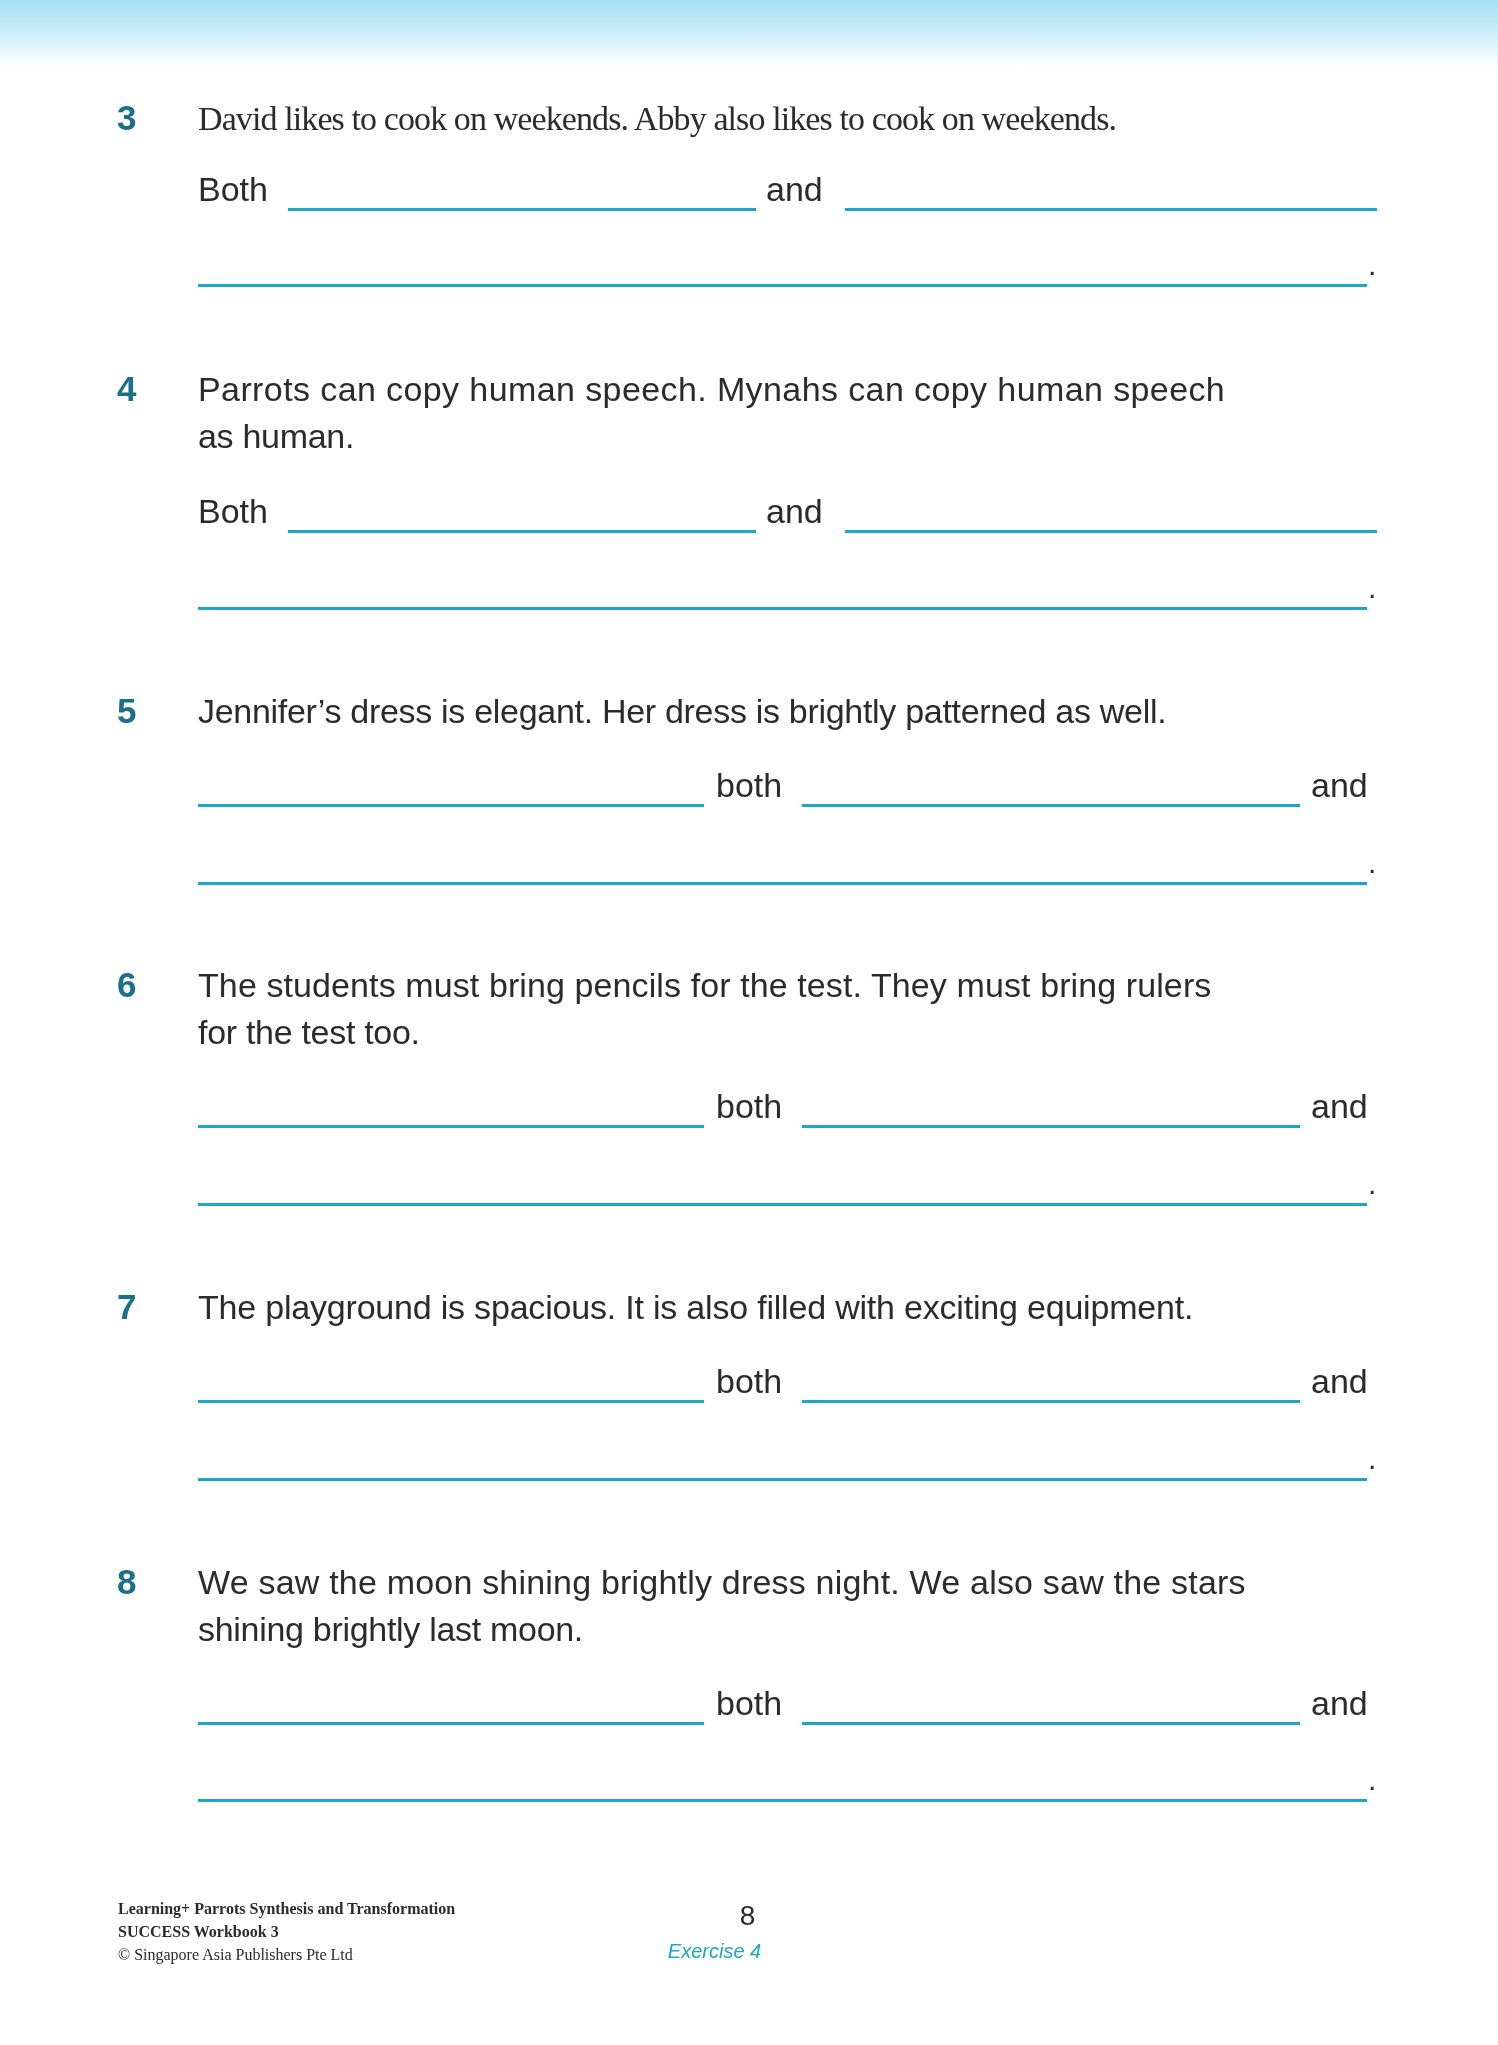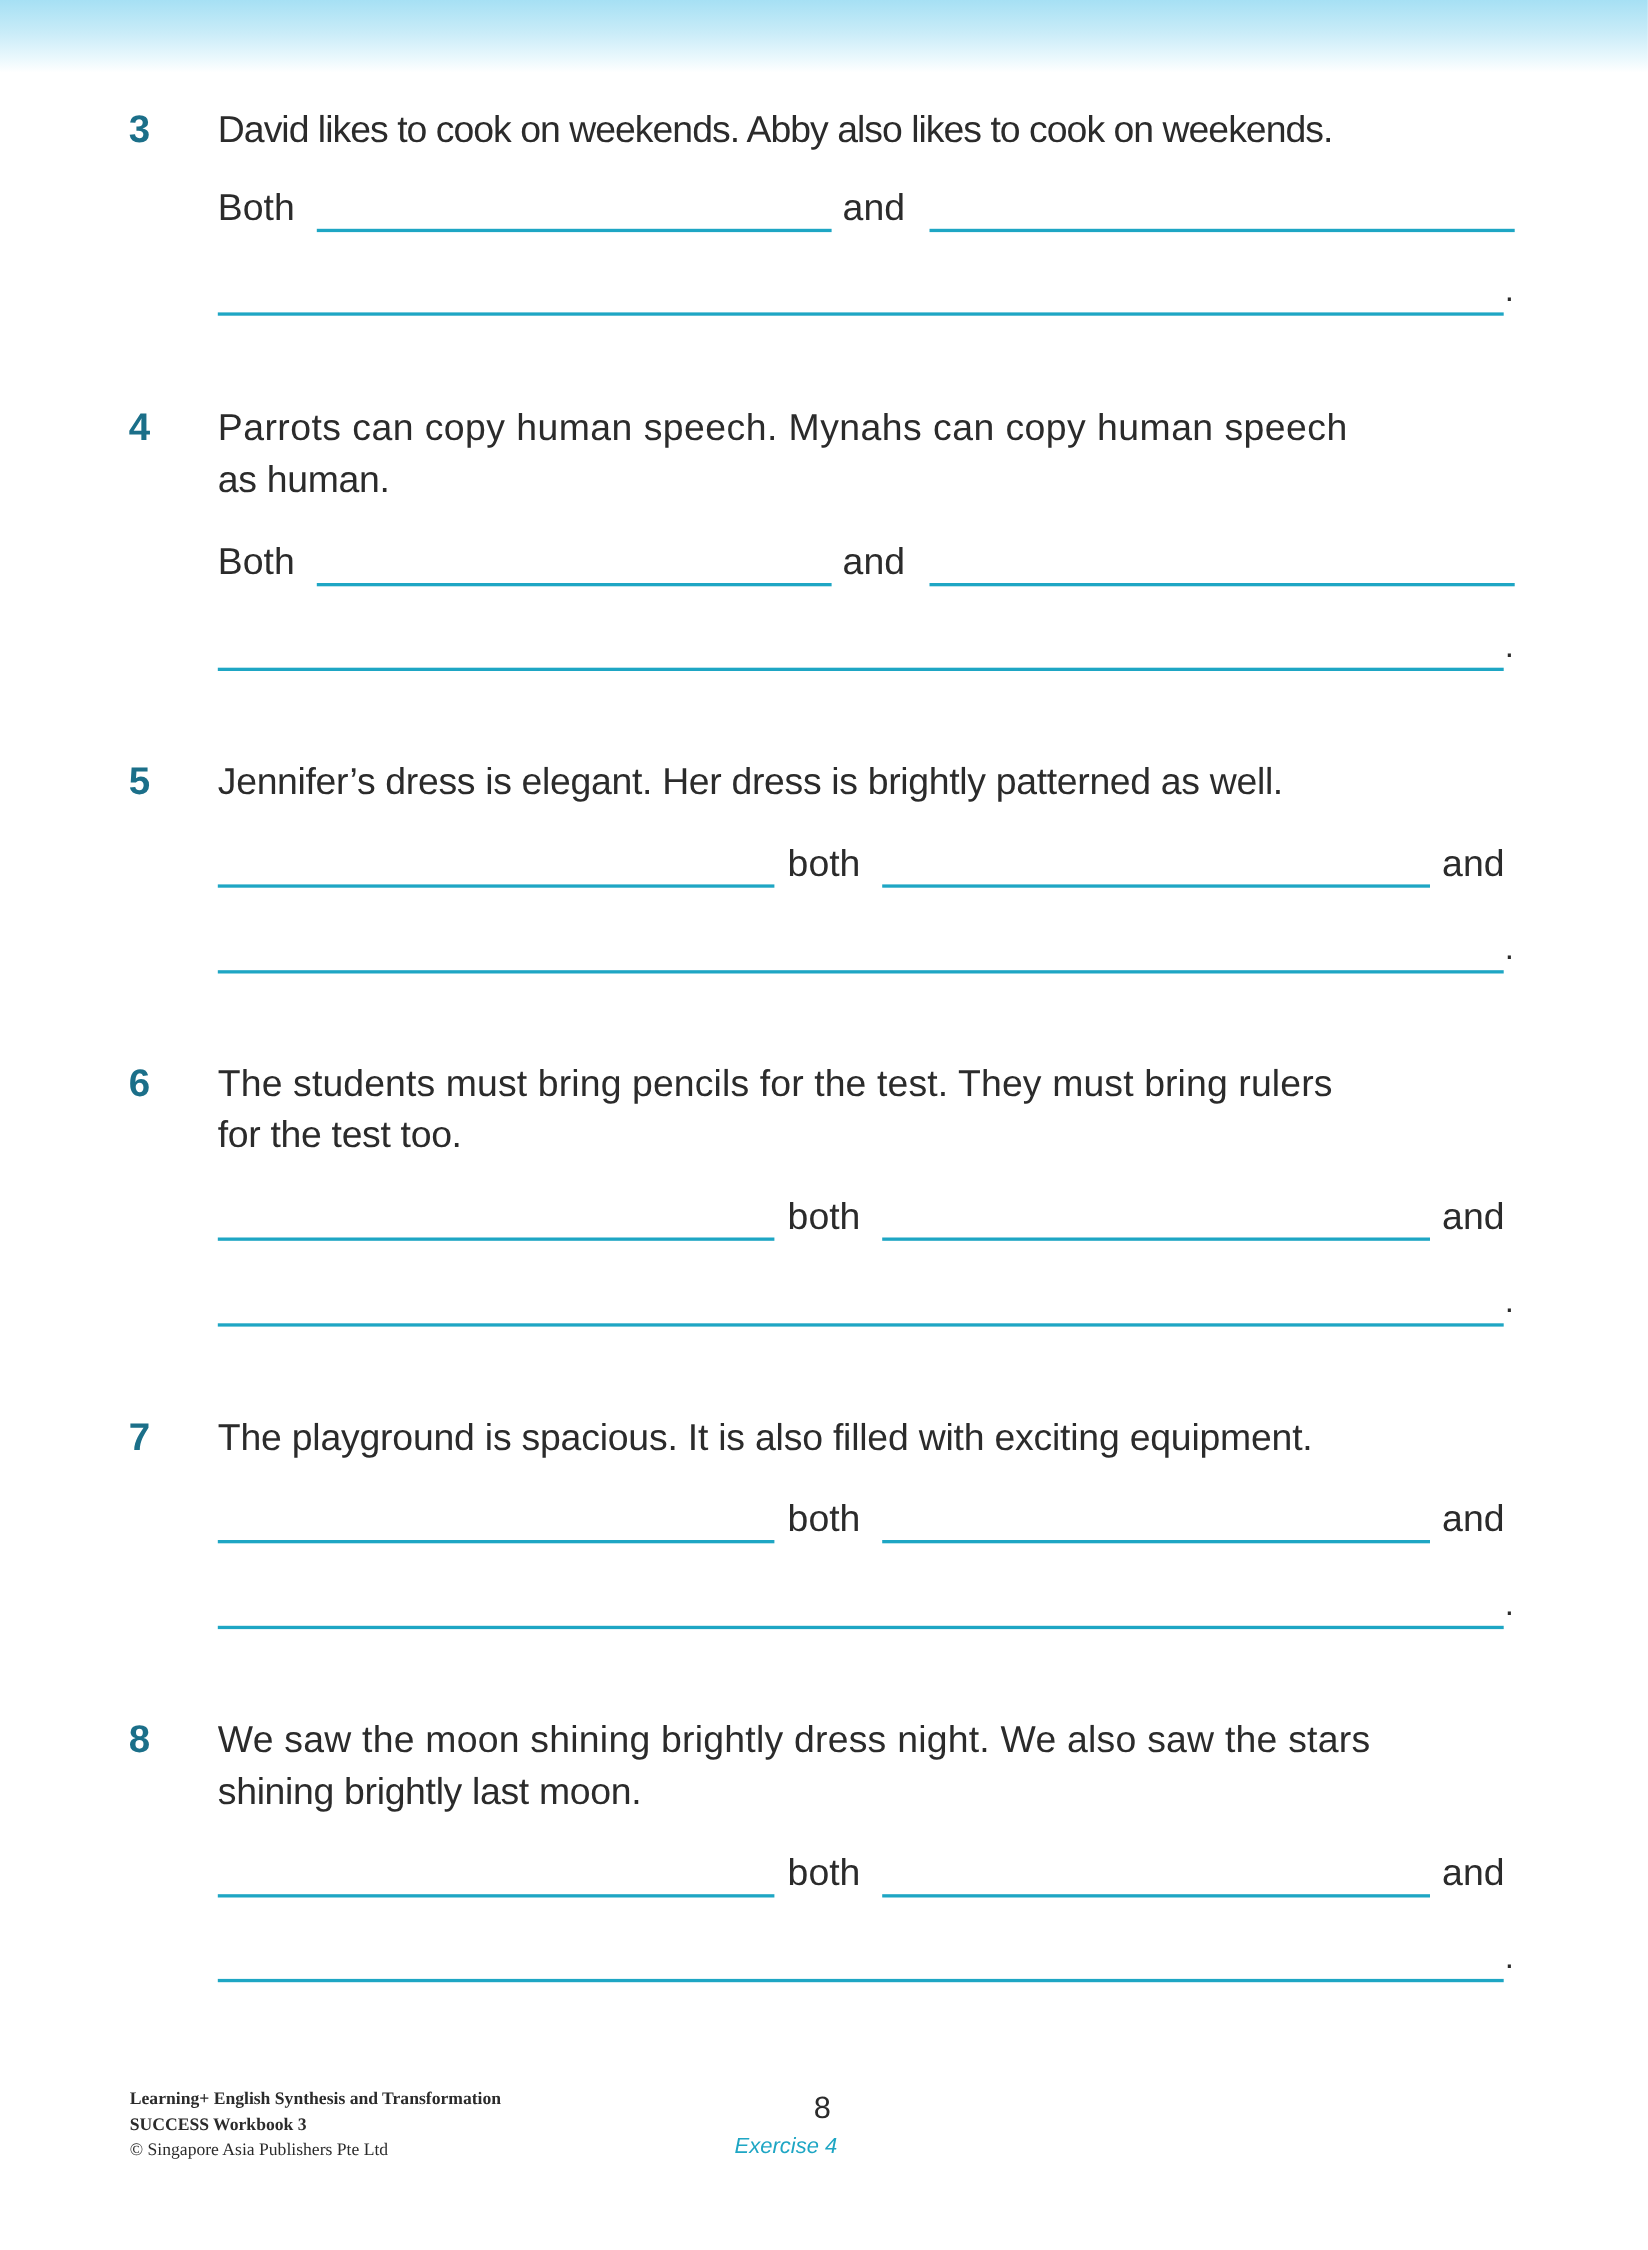--- a/index.html
+++ b/index.html
@@ -46,21 +46,21 @@
     font-size:20px; font-style:italic; color:#1ea6c4; line-height:26px;
   }
 </style>
 </head>
 <body>
 
 <div class="top-band"></div>
 
 <div class="q" style="top:95px;">
   <div class="qnum">3</div>
-  <div class="qtext" style="letter-spacing:-0.9px;">David likes to cook on weekends. Abby also likes to cook on weekends.</div>
+  <div class="qtext" style="letter-spacing:-0.9px;font-family:Liberation Serif, serif;">David likes to cook on weekends. Abby also likes to cook on weekends.</div>
 </div>
 <div class="row" style="top:166px;">
   <span class="word" style="left:198px;">Both</span>
   <div class="blank" style="left:288px; width:468px;"></div>
   <span class="word" style="left:766px;">and</span>
   <div class="blank" style="left:845px; width:532px;"></div>
 </div>
 <div class="row" style="top:242px;">
   <div class="blank" style="left:198px; width:1169px;"></div>
   <span class="period" style="left:1368px;">.</span>
@@ -138,18 +138,18 @@
   <span class="word" style="left:716px;">both</span>
   <div class="blank" style="left:802px; width:498px;"></div>
   <span class="word" style="left:1311px;">and</span>
 </div>
 <div class="row" style="top:1757px;">
   <div class="blank" style="left:198px; width:1169px;"></div>
   <span class="period" style="left:1368px;">.</span>
 </div>
 
 <div class="footer-left">
-  <div class="b">Learning+ English Synthesis and Transformation</div>
+  <div class="b">Learning+ Parrots Synthesis and Transformation</div>
   <div class="b">SUCCESS Workbook 3</div>
   <div>© Singapore Asia Publishers Pte Ltd</div>
 </div>
 <div class="page-num">8</div>
 <div class="exercise">Exercise 4</div>
 
 </body></html>

